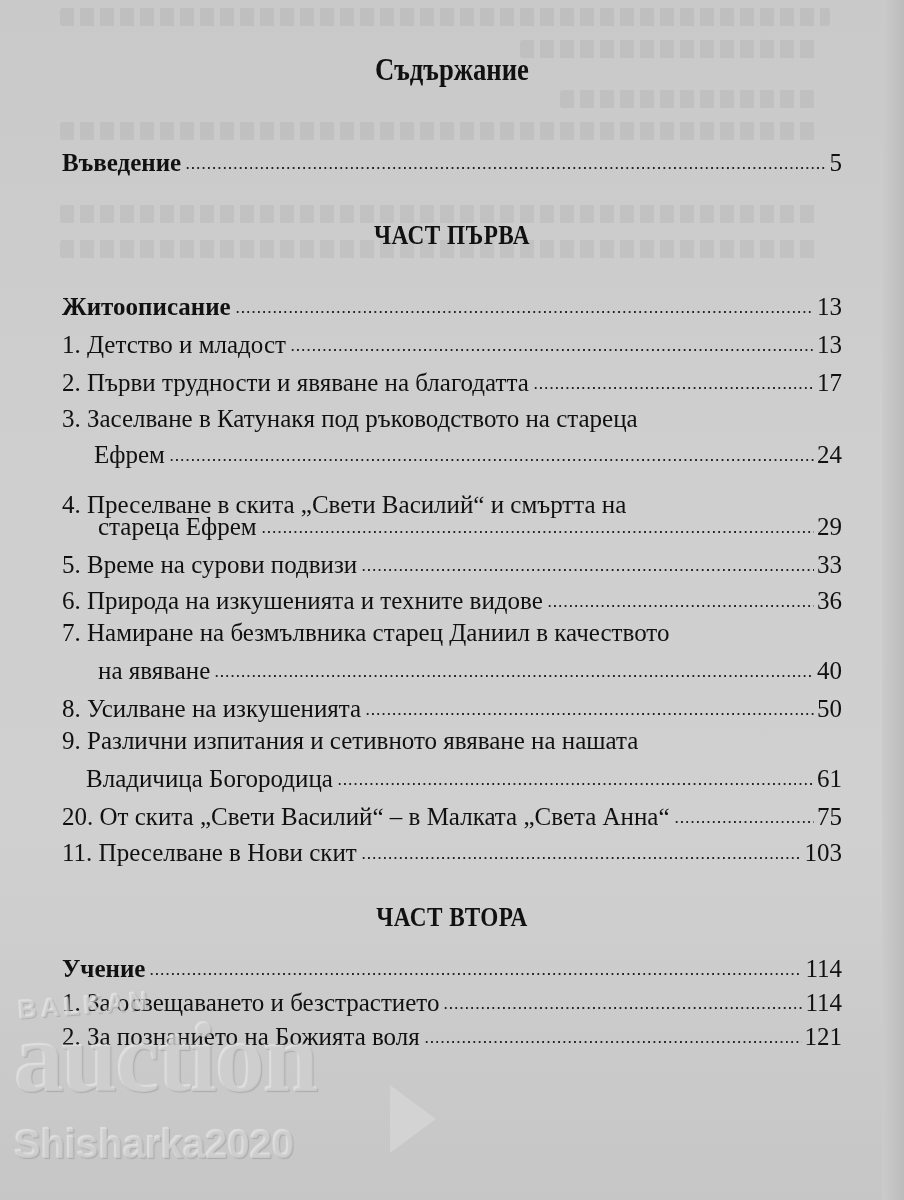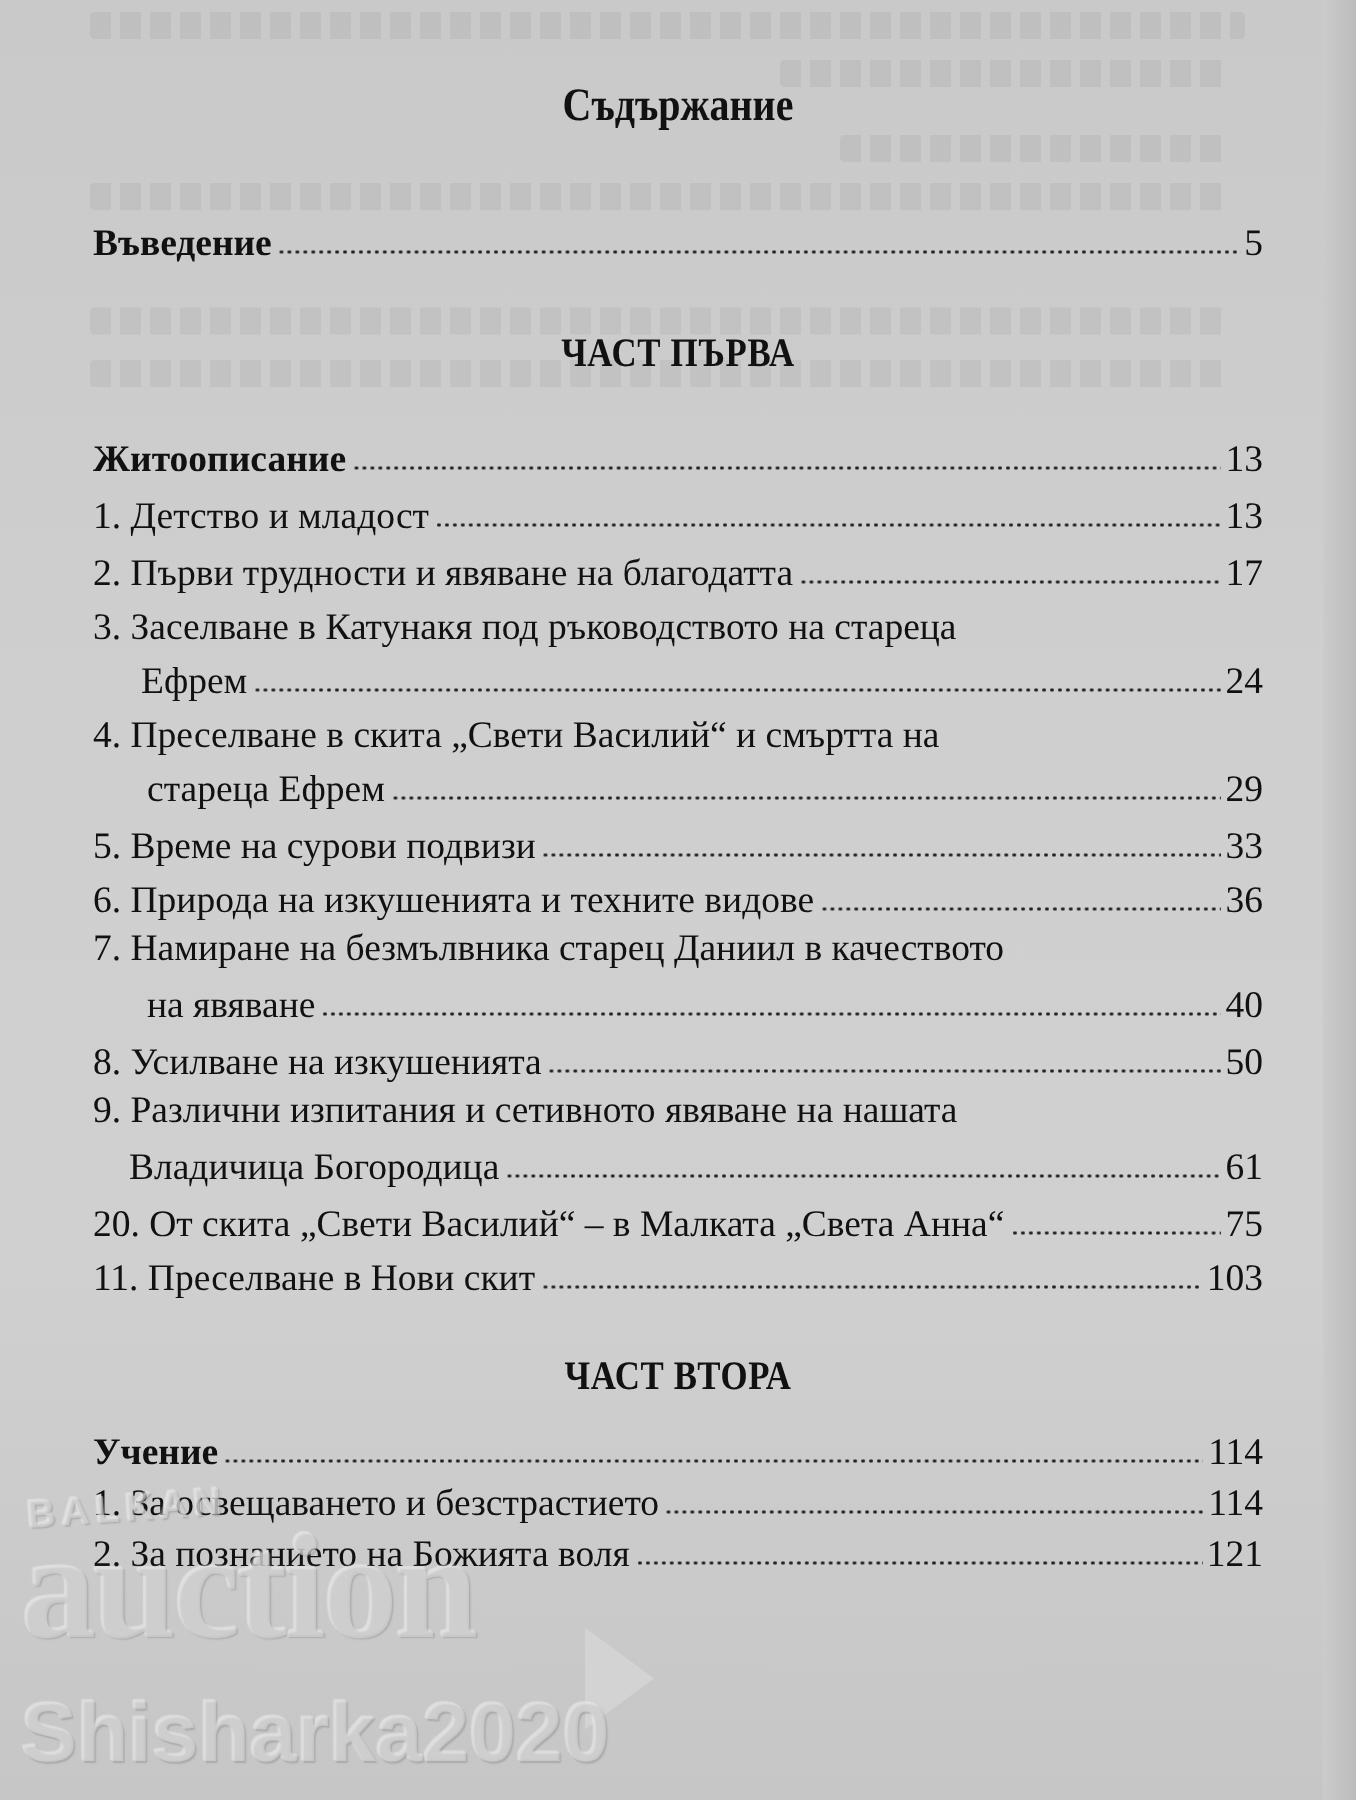--- a/index.html
+++ b/index.html
@@ -46,21 +46,21 @@
     text-shadow: 1px 1px 1px rgba(120,120,120,0.35), -1px -1px 1px rgba(255,255,255,0.45);
     pointer-events: none;
   }
   .wm-balkan { left: 18px; top: 990px; font-size: 26px; letter-spacing: 4px; transform: rotate(-4deg); }
   .wm-auction { left: 14px; top: 1000px; font-size: 100px; letter-spacing: -2px; font-family: Liberation Serif, serif; }
   .wm-arrow {
     position: absolute; left: 390px; top: 1085px; width: 0; height: 0;
     border-top: 34px solid transparent; border-bottom: 34px solid transparent;
     border-left: 46px solid rgba(215,215,215,0.7);
   }
-  .wm-user { left: 14px; top: 1122px; font-size: 56px; }
+  .wm-user { left: 14px; top: 1122px; font-size: 40px; }
 </style>
 </head>
 <body>
 
 <div class="page-edge"></div>
 
 <div class="bleed" style="top:8px"></div>
 <div class="bleed" style="top:40px;left:520px;width:300px"></div>
 <div class="bleed" style="top:90px;left:560px;width:260px"></div>
 <div class="bleed" style="top:122px;left:60px;width:760px"></div>
@@ -95,21 +95,21 @@
   <span class="page">17</span>
 </div>
 
 <div class="line-only" style="top:404px">3. Заселване в Катунакя под ръководството на стареца</div>
 <div class="entry" style="top:436px;left:94px;width:748px">
   <span class="label">Ефрем</span>
   <span class="leader"></span>
   <span class="page">24</span>
 </div>
 
-<div class="line-only" style="top:476px">4. Преселване в скита „Свети Василий“ и смъртта на</div>
+<div class="line-only" style="top:490px">4. Преселване в скита „Свети Василий“ и смъртта на</div>
 <div class="entry" style="top:508px;left:98px;width:744px">
   <span class="label">стареца Ефрем</span>
   <span class="leader"></span>
   <span class="page">29</span>
 </div>
 
 <div class="entry" style="top:546px">
   <span class="label">5. Време на сурови подвизи</span>
   <span class="leader"></span>
   <span class="page">33</span>

